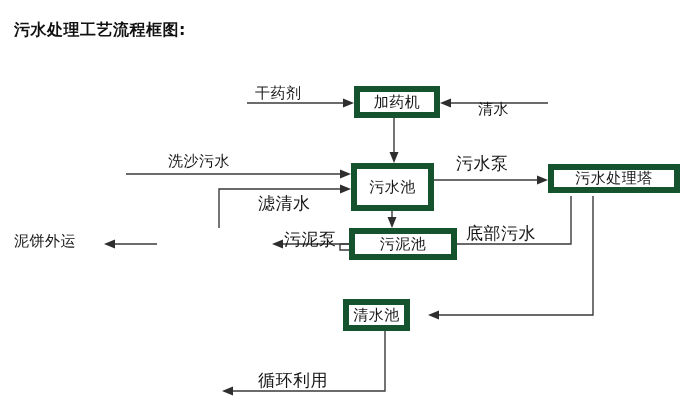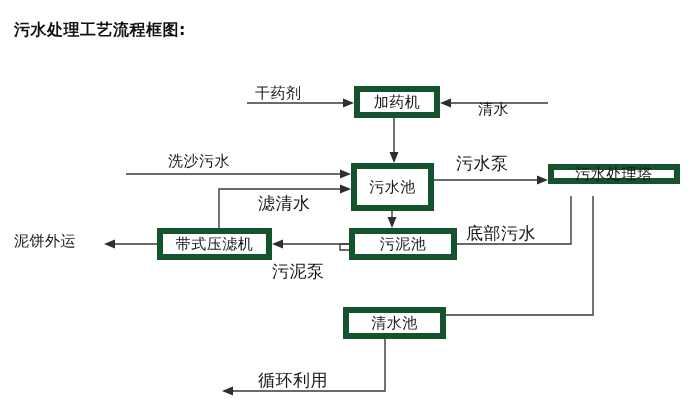--- a/index.html
+++ b/index.html
@@ -131,47 +131,44 @@
   </svg>
 
   <div class="node" style="left:354px; top:86px; width:86px; height:32px;">
     <span>加药机</span>
   </div>
 
   <div class="node" style="left:351px; top:163px; width:83px; height:48px;">
     <span>污水池</span>
   </div>
 
-  <div class="node" style="left:548px; top:164px; width:132px; height:20px;">
+  <div class="node" style="left:548px; top:164px; width:132px; height:29px;">
     <span>污水处理塔</span>
   </div>
 
-  <div class="node" style="left:157px; top:228px; width:115px; height:32px;">
-    <span>带式压滤机</span>
-  </div>
 
   <div class="node" style="left:349px; top:228px; width:108px; height:32px;">
     <span>污泥池</span>
   </div>
 
-  <div class="node" style="left:343px; top:299px; width:103px; height:32px;margin-top:8px;">
+  <div class="node" style="left:343px; top:299px; width:67px; height:32px;">
     <span>清水池</span>
   </div>
 
   <div class="term-label" style="left:255px; top:84px;">干药剂</div>
 
   <div class="term-label" style="left:478px; top:100px;">清水</div>
 
   <div class="term-label" style="left:168px; top:152px;">洗沙污水</div>
 
   <div class="term-label" style="left:14px; top:232px;">泥饼外运</div>
 
   <div class="edge-label" style="left:456px; top:152px;">污水泵</div>
 
   <div class="edge-label" style="left:258px; top:192px;">滤清水</div>
 
-  <div class="edge-label" style="left:272px; top:228px;margin-top:32px;">污泥泵</div>
+  <div class="edge-label" style="left:284px; top:228px;">污泥泵</div>
 
   <div class="edge-label" style="left:466px; top:222px;">底部污水</div>
 
   <div class="edge-label" style="left:258px; top:369px;">循环利用</div>
 
 </div>
 
 </body></html>

